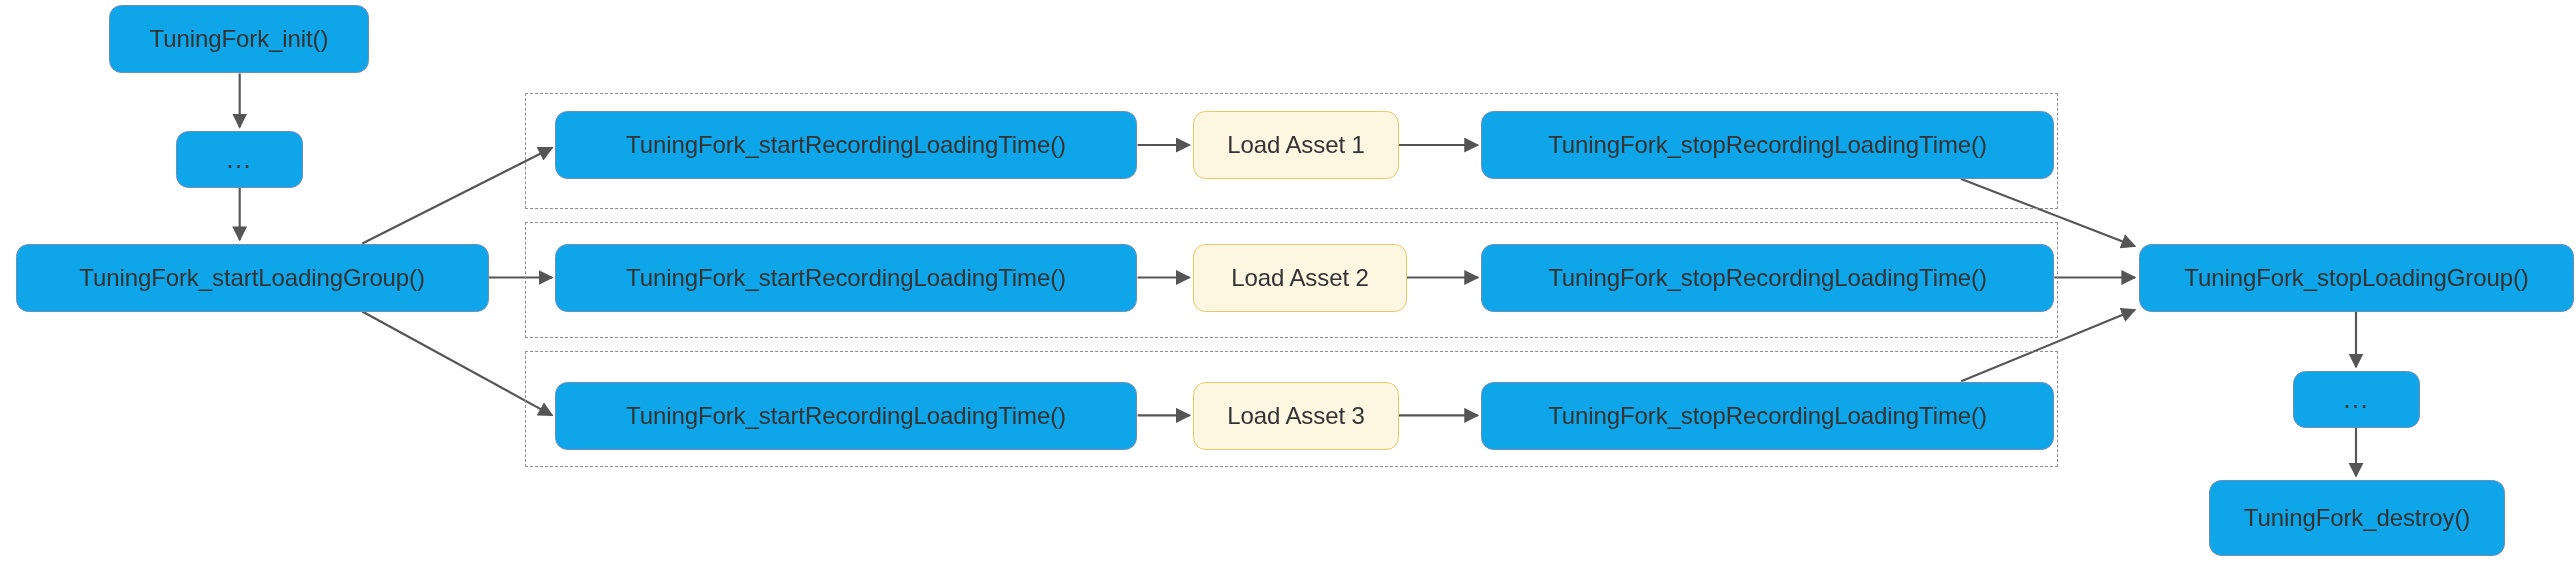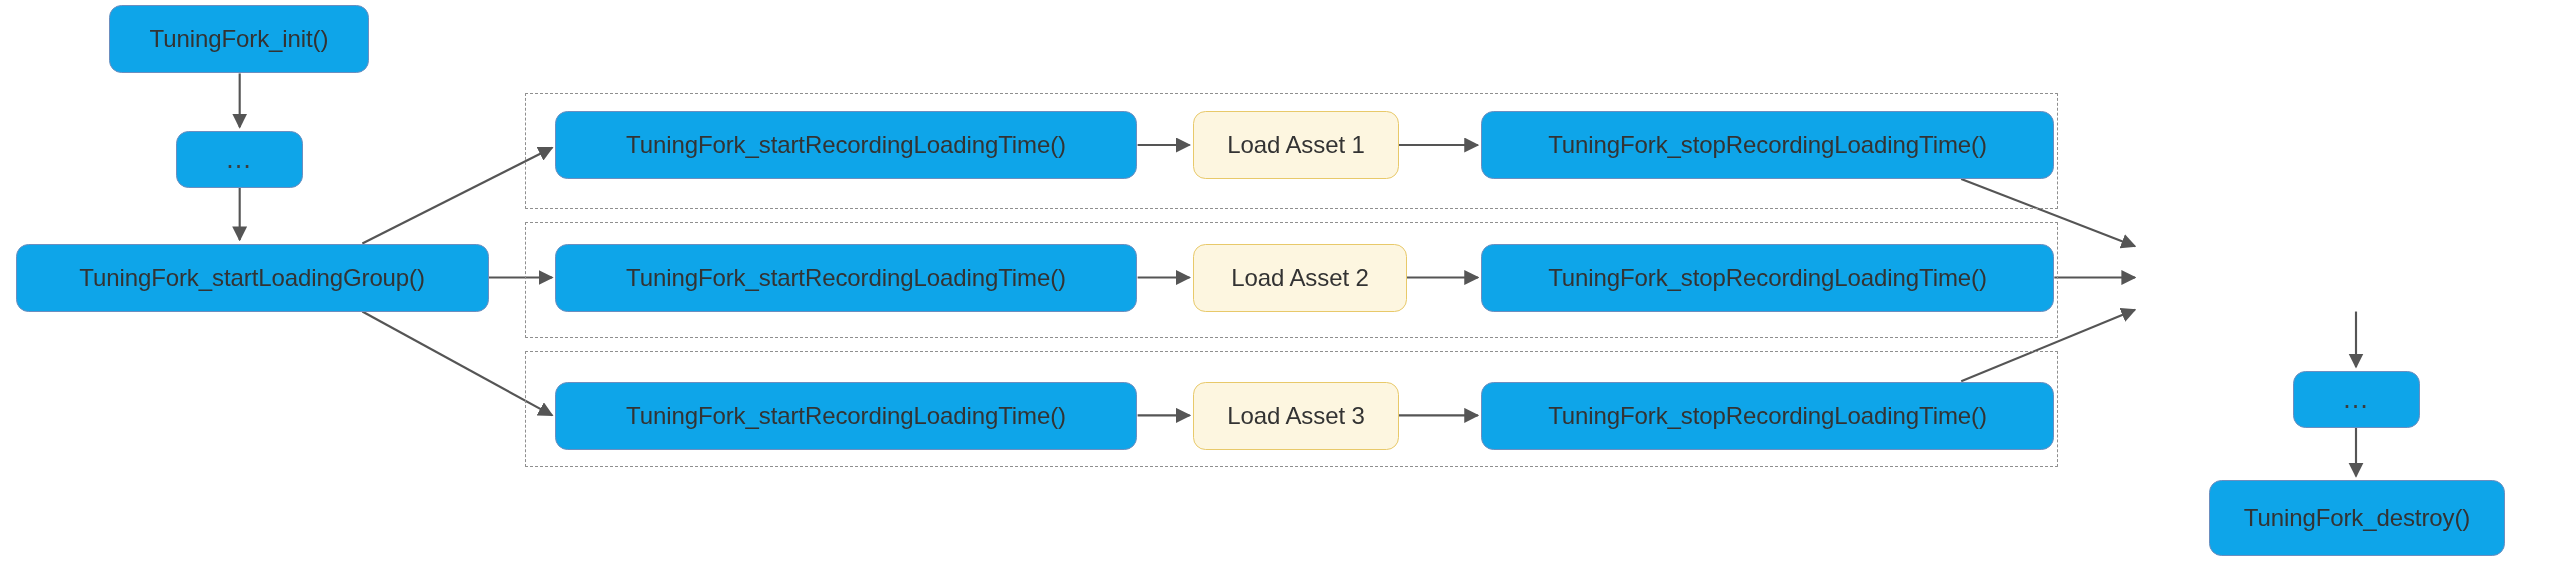--- a/index.html
+++ b/index.html
@@ -139,20 +139,23 @@
   <div class="node" style="left:555px; top:382px; width:582px; height:68px;">
     <span class="node-label">TuningFork_startRecordingLoadingTime()</span>
   </div>
   <div class="node asset" style="left:1193px; top:382px; width:206px; height:68px;">
     <span class="node-label">Load Asset 3</span>
   </div>
   <div class="node" style="left:1481px; top:382px; width:573px; height:68px;">
     <span class="node-label">TuningFork_stopRecordingLoadingTime()</span>
   </div>
 
+  <div class="node" style="left:2139px; top:244px; width:435px; height:68px;">
+    <span class="node-label">TuningFork_stopLoadingGroup()</span>
+  </div>
 
   <div class="node ellipsis" style="left:2293px; top:371px; width:127px; height:57px;">
     <span class="node-label">…</span>
   </div>
 
   <div class="node" style="left:2209px; top:480px; width:296px; height:76px;">
     <span class="node-label">TuningFork_destroy()</span>
   </div>
 
 </div>

